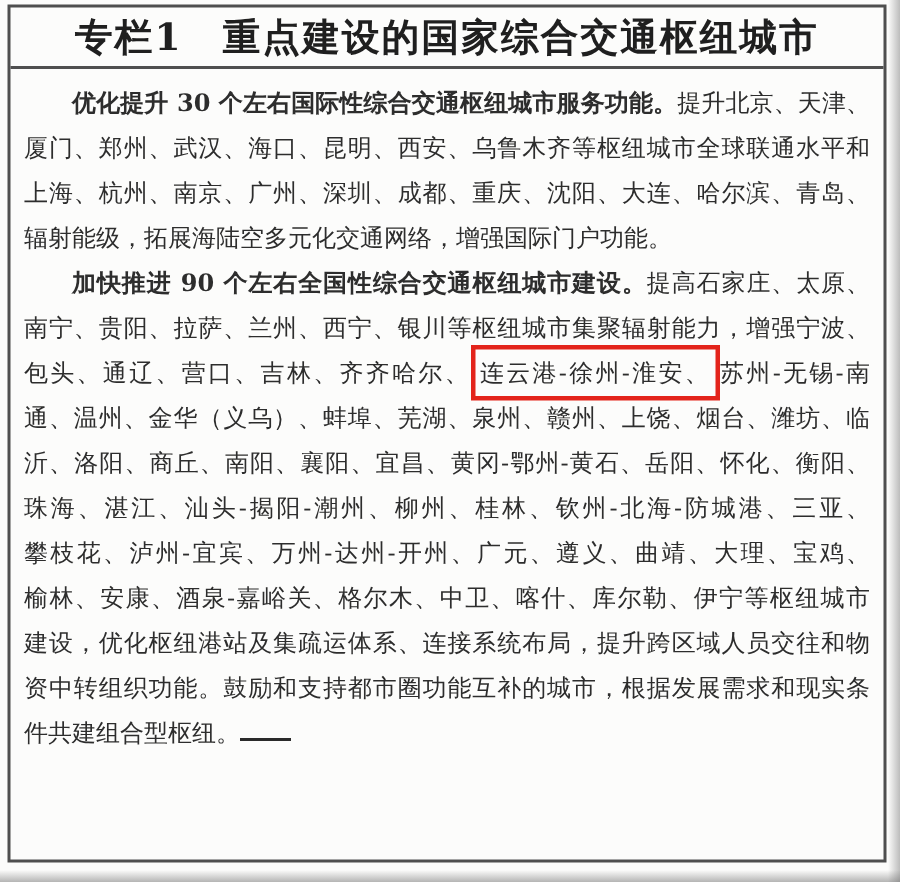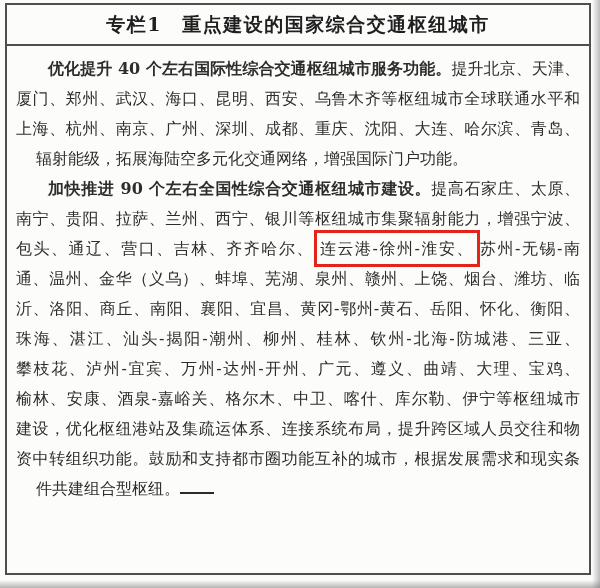--- a/index.html
+++ b/index.html
@@ -24,38 +24,38 @@
     border: 2px solid var(--border);
     background: var(--bg);
   }
   .title-bar {
     height: 41px;
     border-bottom: 2px solid var(--border);
     display: flex;
     align-items: center;
     justify-content: center;
     font-weight: bold;
-    font-size: 19px;
+    font-size: 25px;
     letter-spacing: 1.5px;
     color: #1f1f1f;
   }
   .body-text {
     padding: 8px 9px 0 9px;
     font-size: 16px;
     color: var(--text);
   }
   .line {
     height: 30px;
     line-height: 30px;
     text-align: justify;
     text-align-last: justify;
     overflow: visible;
     white-space: nowrap;
   }
-  .line.nofill { text-align-last: left; margin-left: 20px; }
+  .line.nofill { text-align-last: left; }
   .line.indent { text-indent: 32px; }
   .b { font-weight: bold; }
   .hl {
     border: 3px solid var(--hl);
     padding: 6px 3px;
   }
   .u {
     display: inline-block;
     width: 34px;
     height: 15px;
@@ -74,21 +74,21 @@
     background: linear-gradient(to bottom, rgba(110,110,110,0) 0%, rgba(110,110,110,0.5) 100%);
     pointer-events: none;
   }
 </style>
 </head>
 <body>
 
 <div class="panel">
   <div class="title-bar">专栏1　重点建设的国家综合交通枢纽城市</div>
   <div class="body-text">
-      <div class="line indent"><span class="b">优化提升 40 个左右国际性综合交通枢纽城市服务功能。</span><span>提升北京、天津、</span></div>
+      <div class="line indent"><span class="b">优化提升 30 个左右国际性综合交通枢纽城市服务功能。</span><span>提升北京、天津、</span></div>
       <div class="line"><span>厦门、郑州、武汉、海口、昆明、西安、乌鲁木齐等枢纽城市全球联通水平和</span></div>
       <div class="line"><span>上海、杭州、南京、广州、深圳、成都、重庆、沈阳、大连、哈尔滨、青岛、</span></div>
       <div class="line nofill"><span>辐射能级，拓展海陆空多元化交通网络，增强国际门户功能。</span></div>
       <div class="line indent"><span class="b">加快推进 90 个左右全国性综合交通枢纽城市建设。</span><span>提高石家庄、太原、</span></div>
       <div class="line"><span>南宁、贵阳、拉萨、兰州、西宁、银川等枢纽城市集聚辐射能力，增强宁波、</span></div>
       <div class="line"><span>包头、通辽、营口、吉林、齐齐哈尔、</span><span class="hl">连云港-徐州-淮安、</span><span>苏州-无锡-南</span></div>
       <div class="line"><span>通、温州、金华（义乌）、蚌埠、芜湖、泉州、赣州、上饶、烟台、潍坊、临</span></div>
       <div class="line"><span>沂、洛阳、商丘、南阳、襄阳、宜昌、黄冈-鄂州-黄石、岳阳、怀化、衡阳、</span></div>
       <div class="line"><span>珠海、湛江、汕头-揭阳-潮州、柳州、桂林、钦州-北海-防城港、三亚、</span></div>
       <div class="line"><span>攀枝花、泸州-宜宾、万州-达州-开州、广元、遵义、曲靖、大理、宝鸡、</span></div>

